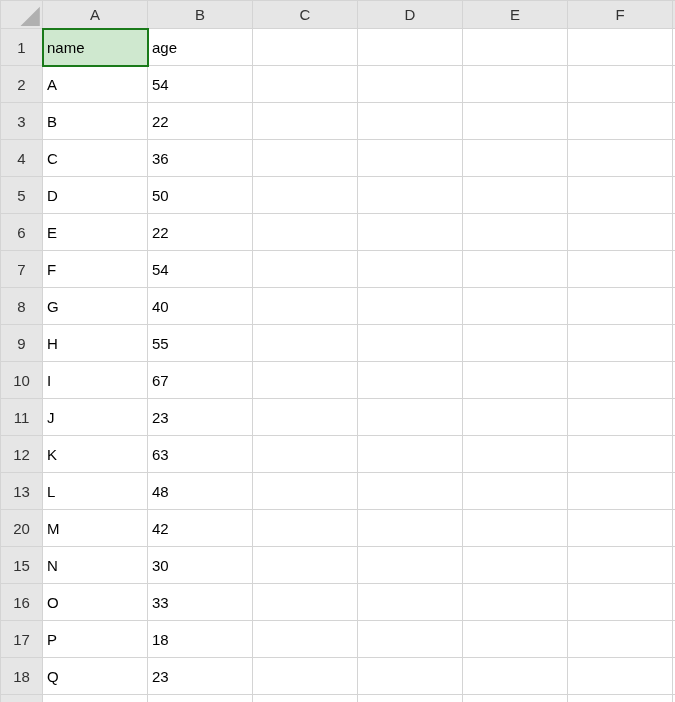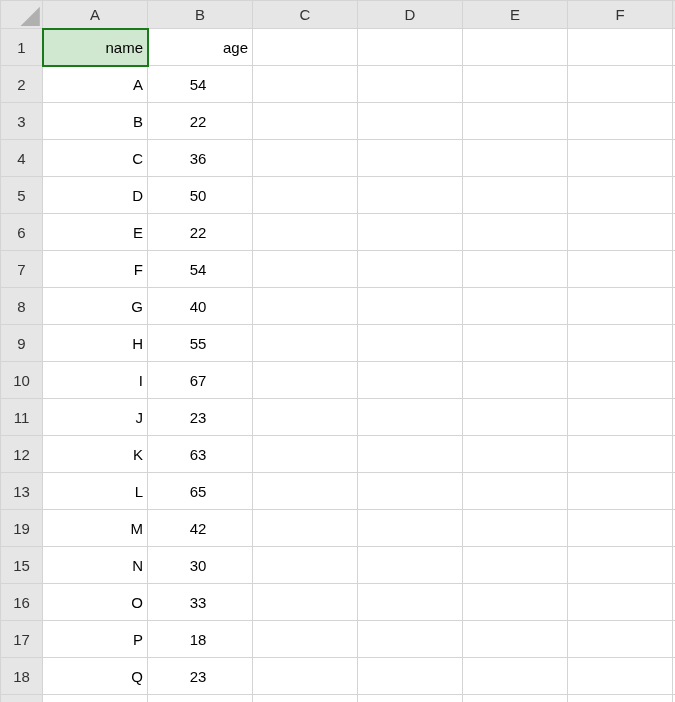--- a/index.html
+++ b/index.html
@@ -50,22 +50,22 @@
     }
     .col-head.last { width: 13px; border-right: none;}
     .row-head {
       background: #e6e6e6;
       text-align: center;
       color: #333;
       border-right: 1px solid #bfbfbf;
       font-size: 15px;
     }
     .cell { background: #fff; }
-    .cell.text { text-align: right; }
-    .cell.num  { text-align: center; padding-right: 8px;}
+    .cell.text { text-align: left; }
+    .cell.num  { text-align: left; padding-right: 8px;}
     .active-cell {
       background: #cfe8cf !important;
       outline: 2px solid #1a7a1a;
       outline-offset: -1px;
       position: relative;
     }
     tr.last-row td, tr.last-row th { height: 20px; border-bottom: none;}
   </style>
 </head>
 <body>
@@ -204,29 +204,29 @@
         <td class="cell num">63</td>
         <td class="cell"></td>
         <td class="cell"></td>
         <td class="cell"></td>
         <td class="cell"></td>
         <td class="cell" style="border-right: none;"></td>
       </tr>
       <tr>
         <th class="row-head">13</th>
         <td class="cell text">L</td>
-        <td class="cell num">65</td>
-        <td class="cell"></td>
-        <td class="cell"></td>
-        <td class="cell"></td>
-        <td class="cell"></td>
-        <td class="cell" style="border-right: none;"></td>
-      </tr>
-      <tr>
-        <th class="row-head">19</th>
+        <td class="cell num">48</td>
+        <td class="cell"></td>
+        <td class="cell"></td>
+        <td class="cell"></td>
+        <td class="cell"></td>
+        <td class="cell" style="border-right: none;"></td>
+      </tr>
+      <tr>
+        <th class="row-head">20</th>
         <td class="cell text">M</td>
         <td class="cell num">42</td>
         <td class="cell"></td>
         <td class="cell"></td>
         <td class="cell"></td>
         <td class="cell"></td>
         <td class="cell" style="border-right: none;"></td>
       </tr>
       <tr>
         <th class="row-head">15</th>

